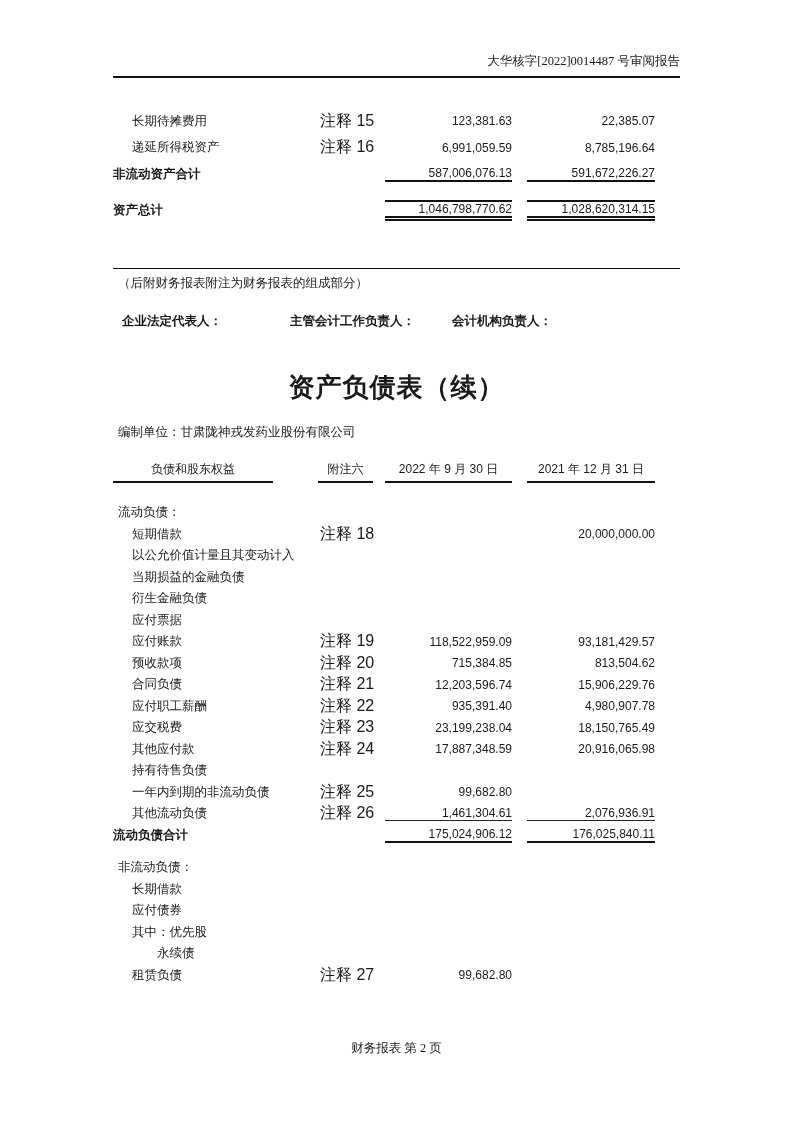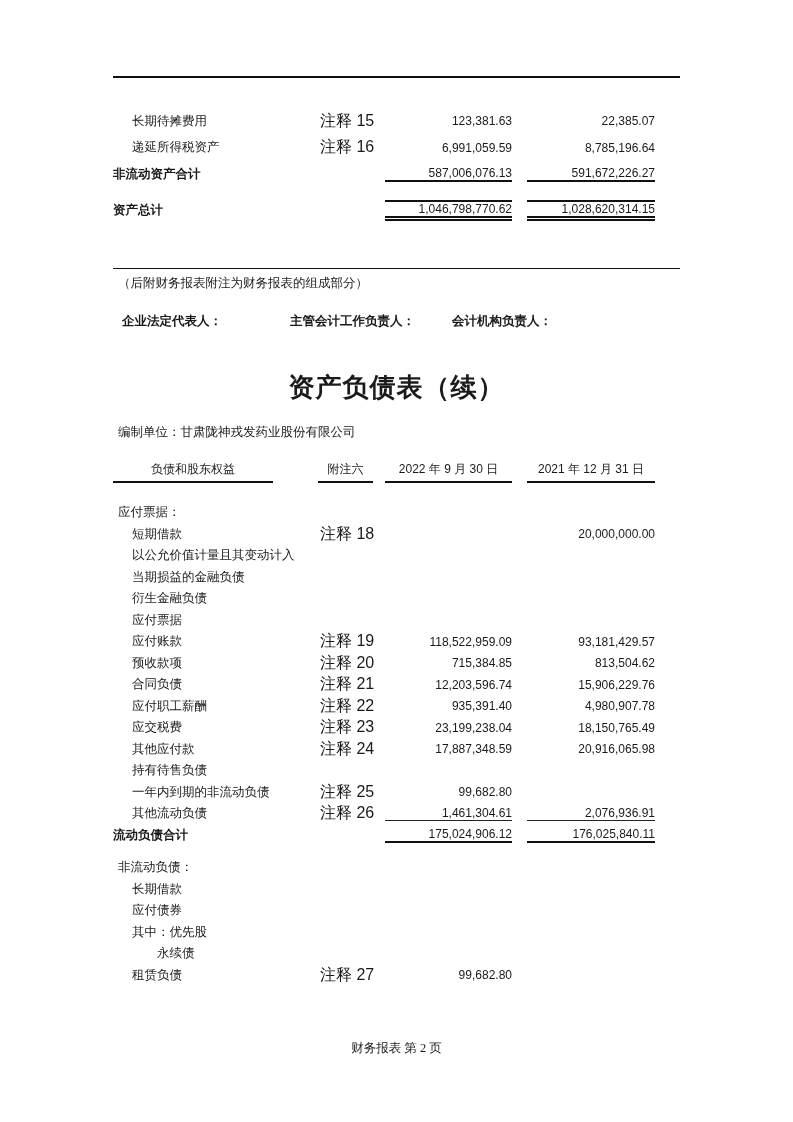--- a/index.html
+++ b/index.html
@@ -57,20 +57,21 @@
   #liability-table{top:502px;}
   #liability-table .trow{height:21.5px;}
 
   .page-footer{top:1040px;text-align:center;font-size:12.5px;line-height:17px;}
 </style>
 </head>
 <body>
 
 <div class="page">
 
+  <div class="abs doc-header">大华核字[2022]0014487 号审阅报告</div>
   <div class="abs header-rule"></div>
 
   <div class="abs" id="asset-table">
       <div class="trow item">
         <div class="cell c-label ind2">长期待摊费用</div>
         <div class="cell c-note num">注释 15</div>
         <div class="cell c-v1 num">123,381.63</div>
         <div class="cell c-gap"></div>
         <div class="cell c-v2 num">22,385.07</div>
       </div>
@@ -115,21 +116,21 @@
     <div class="cell h-sp1"></div>
     <div class="cell h-note">附注六</div>
     <div class="cell h-sp2"></div>
     <div class="cell h-v1 num">2022 年 9 月 30 日</div>
     <div class="cell h-sp3"></div>
     <div class="cell h-v2 num">2021 年 12 月 31 日</div>
   </div>
 
   <div class="abs" id="liability-table">
       <div class="trow section">
-        <div class="cell c-label ind1">应付票据：</div>
+        <div class="cell c-label ind1">流动负债：</div>
         <div class="cell c-note num"></div>
         <div class="cell c-v1 num"></div>
         <div class="cell c-gap"></div>
         <div class="cell c-v2 num"></div>
       </div>
       <div class="trow item">
         <div class="cell c-label ind2">短期借款</div>
         <div class="cell c-note num">注释 18</div>
         <div class="cell c-v1 num"></div>
         <div class="cell c-gap"></div>

